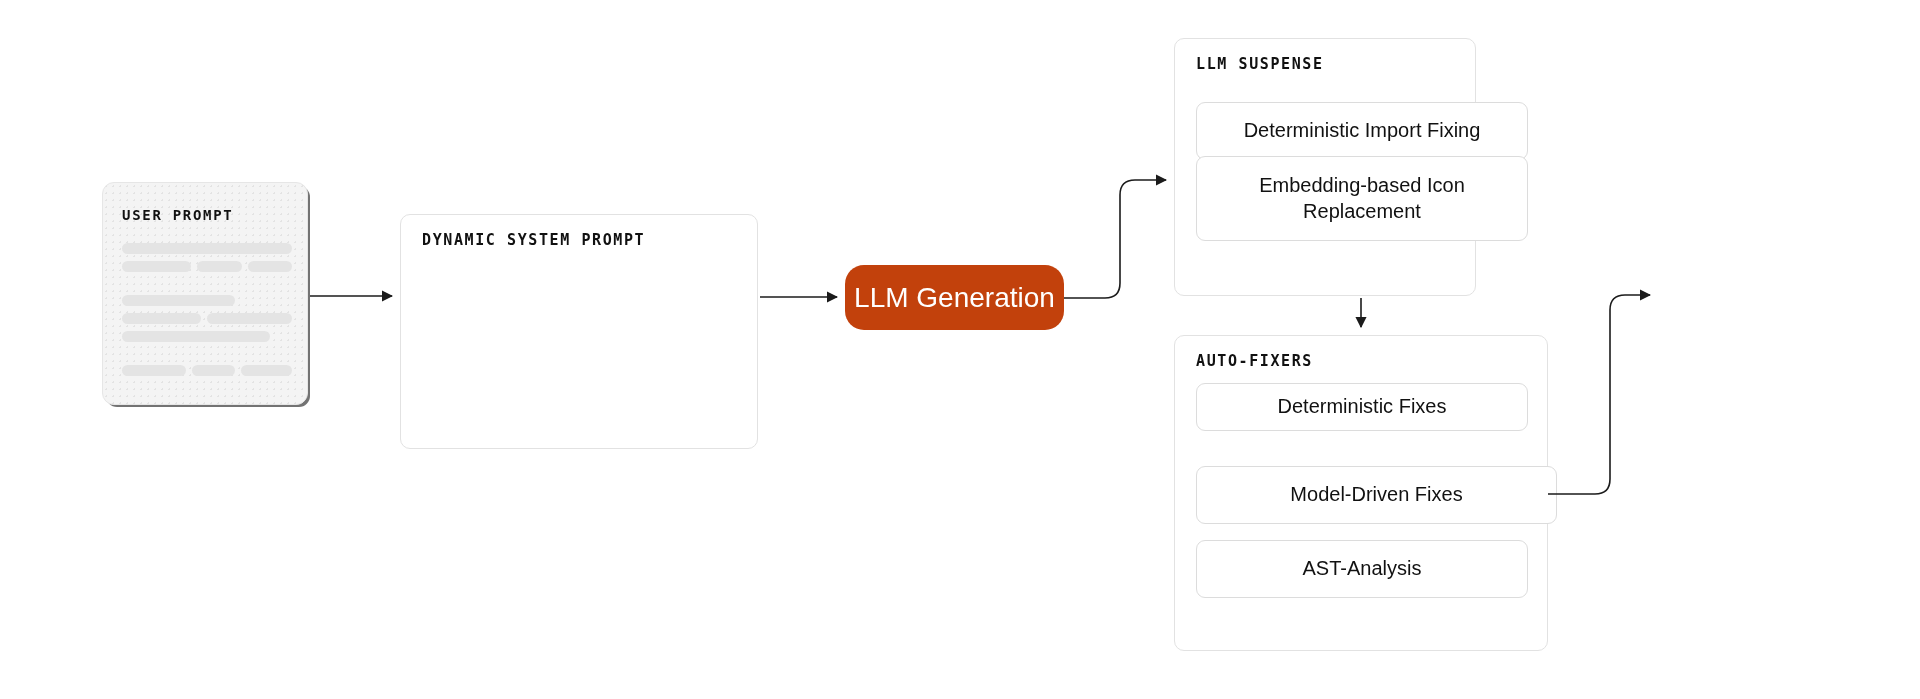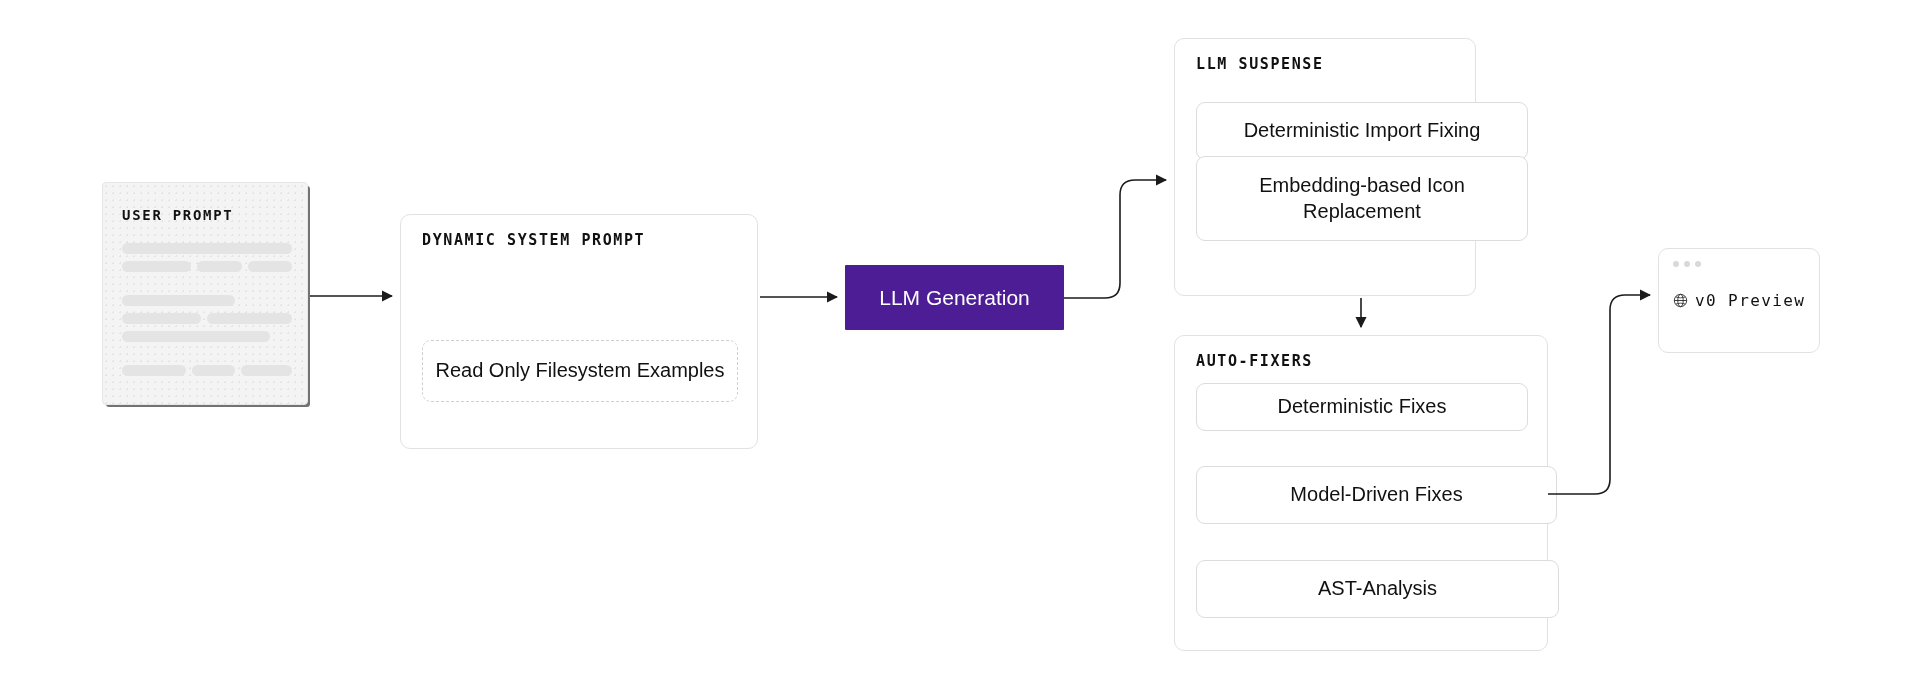--- a/index.html
+++ b/index.html
@@ -55,21 +55,21 @@
   #user-prompt-card {
     position: absolute;
     left: 102px;
     top: 182px;
     width: 206px;
     height: 223px;
     background-color: #f4f4f4;
     background-image: radial-gradient(#e3e3e3 1px, transparent 1px);
     background-size: 7px 7px;
     border: 1px solid #e6e6e6;
-    border-radius: 4px;
+    border-radius: 12px;
     box-shadow: 3px 3px 0 -1px rgba(0,0,0,0.55);
     overflow: hidden;
   }
   #user-prompt-card .mono-head {
     position: absolute;
     left: 19px;
     top: 24px;
     font-size: 14px;
     letter-spacing: 1.7px;
   }
@@ -86,27 +86,27 @@
   .skel-bar { height: 11px; border-radius: 6px; background: #e4e4e4; }
   .skel-gap { height: 9px; }
 
   
   #llm-generation {
     position: absolute;
     left: 845px;
     top: 265px;
     width: 219px;
     height: 65px;
-    background: #4c1d95;
-    border-radius: 1px;
+    background: #c2410c;
+    border-radius: 19px;
     display: flex;
     align-items: center;
     justify-content: center;
     color: #ffffff;
-    font-size: 21px;
+    font-size: 28px;
   }
 
   
   #llm-suspense-box { left: 1174px; top: 38px; width: 302px; height: 258px; text-decoration: underline; }
   #auto-fixers-box  { left: 1174px; top: 335px; width: 374px; height: 316px; }
 
   .group-title {
     position: absolute;
     left: 21px;
     top: 16px;
@@ -200,60 +200,42 @@
           <div class="skel-bar" style="width: 44px; background: rgb(228, 228, 228);"></div>
           <div class="skel-bar" style="width: 52px; background: rgb(228, 228, 228);"></div>
         </div>
       </div>
   </div>
 
   <div class="group-box" id="dyn-prompt-box">
     <div class="group-title mono-head">DYNAMIC SYSTEM PROMPT</div>
 
 
-    <div class="sub-box dashed" style="left:21px; top:125px; width:316px; height:62px;">Read Only Filesystem Examples</div>
   </div>
 
   <div id="llm-generation">LLM Generation</div>
 
   <div class="group-box" id="llm-suspense-box">
     <div class="group-title mono-head">LLM SUSPENSE</div>
 
     <div class="sub-box" style="left:21px; top:47px; width:332px; height:58px;margin-top:16px;">Deterministic Import Fixing</div>
 
     <div class="sub-box" style="left:21px; top:117px; width:332px; height:85px; padding:4px 32px;">Embedding-based Icon Replacement</div>
   </div>
 
   <div class="group-box" id="auto-fixers-box">
     <div class="group-title mono-head">AUTO-FIXERS</div>
 
     <div class="sub-box" style="left:21px; top:47px; width:332px; height:48px;">Deterministic Fixes</div>
 
     <div class="sub-box" style="left:21px; top:130px; width:361px; height:58px;">Model-Driven Fixes</div>
 
-    <div class="sub-box" style="left:21px; top:224px; width:363px; height:58px;">AST-Analysis</div>
-  </div>
-
-  <div id="v0-preview-card">
-    <div id="v0-dots">
-      <i></i>
-      <i></i>
-      <i></i>
-    </div>
-    <div id="v0-label-row">
-      <svg class="globe" viewBox="0 0 16 16">
-        <circle cx="8" cy="8" r="6.6" fill="none" stroke="#333" stroke-width="1"></circle>
-        <ellipse cx="8" cy="8" rx="2.9" ry="6.6" fill="none" stroke="#333" stroke-width="1"></ellipse>
-        <line x1="1.4" y1="8" x2="14.6" y2="8" stroke="#333" stroke-width="1"></line>
-        <path d="M3 4.3 Q8 6.1 13 4.3" fill="none" stroke="#333" stroke-width="0.9"></path>
-        <path d="M3 11.7 Q8 9.9 13 11.7" fill="none" stroke="#333" stroke-width="0.9"></path>
-      </svg>
-      <span class="mono-head">v0 Preview</span>
-    </div>
-  </div>
+    <div class="sub-box" style="left:21px; top:204px; width:332px; height:58px;">AST-Analysis</div>
+  </div>
+
 
   <svg id="wires" viewBox="0 0 1920 699" preserveAspectRatio="none">
     <defs>
       <marker id="arrow" viewBox="0 0 10 10" refX="9" refY="5" markerWidth="7" markerHeight="7" orient="auto-start-reverse">
         <path d="M 0 0 L 10 5 L 0 10 z" fill="#1b1b1b"></path>
       </marker>
     </defs>
 
     <path d="M 310 296 L 392 296" fill="none" stroke="#1b1b1b" stroke-width="1.6" marker-end="url(#arrow)"></path>
 

